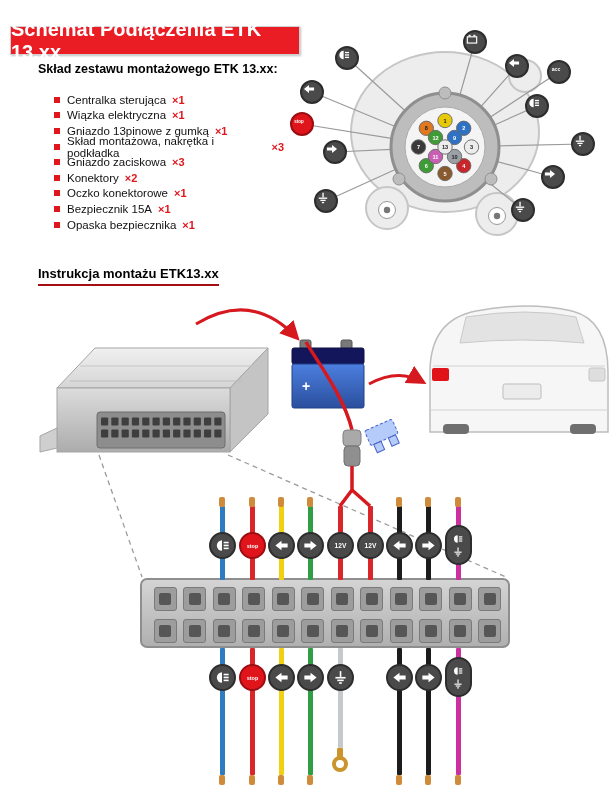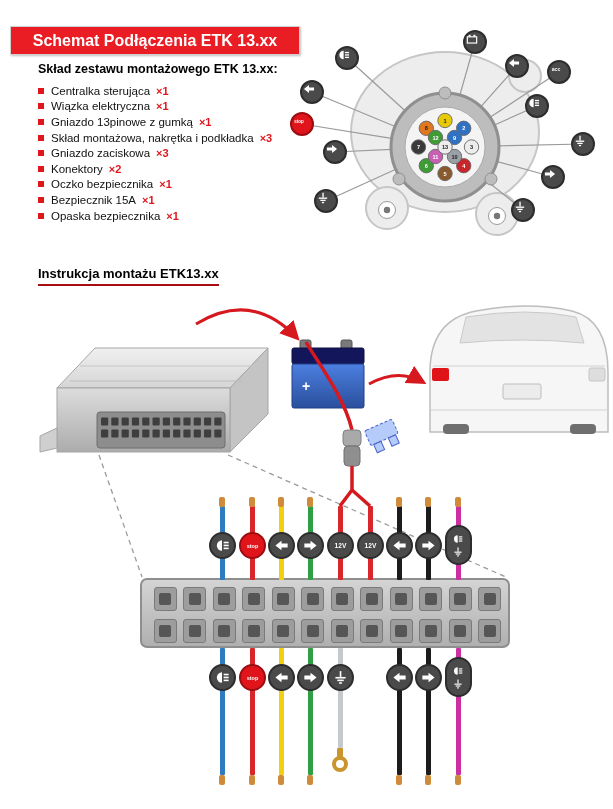--- a/index.html
+++ b/index.html
@@ -1,24 +1,24 @@
 <!DOCTYPE html>
 <html><head>
 <meta charset="utf-8">
 <style>
   html,body{margin:0;padding:0;background:#fff;}
   .page{position:relative;width:613px;height:809px;background:#ffffff;font-family:"Liberation Sans",sans-serif;overflow:hidden;}
 
   .banner{position:absolute;left:10px;top:26px;width:288px;height:27px;background:#ea1d25;color:#fff;
-    display:flex;align-items:center;justify-content:center;font-weight:bold;font-size:16px;
+    display:flex;align-items:center;justify-content:center;font-weight:bold;font-size:20px;
     border:1px solid #d0d0d0;box-shadow:1px 1px 2px rgba(0,0,0,.25);}
 
   .parts{position:absolute;left:38px;top:62px;width:262px;}
   .parts-heading{font-size:12.5px;font-weight:bold;color:#000;margin-bottom:7px;}
-  #parts-list{list-style:none;margin:0;padding:0;}
+  #parts-list{list-style:none;margin:16px;padding:0;}
   .part-item{display:flex;align-items:center;font-size:11.5px;color:#111;height:15.6px;}
   .bullet{width:6px;height:6px;background:#e1161d;margin-right:7px;flex:none;}
   .part-qty{color:#e1161d;font-weight:bold;margin-left:6px;font-size:11px;}
 
   .instr-heading{position:absolute;left:38px;top:266px;font-size:13px;font-weight:bold;color:#000;
     border-bottom:2px solid #a50d12;padding-bottom:3px;}
 
   .socket-diagram{position:absolute;left:285px;top:14px;width:325px;height:245px;z-index:3;}
   .socket-diagram svg{position:absolute;left:0;top:0;}
 
@@ -77,21 +77,21 @@
           <span>Gniazdo zaciskowa</span>
           <span class="part-qty">×3</span>
         </li>
         <li class="part-item">
           <span class="bullet"></span>
           <span>Konektory</span>
           <span class="part-qty">×2</span>
         </li>
         <li class="part-item">
           <span class="bullet"></span>
-          <span>Oczko bezpiecznika</span>
+          <span>Oczko konektorowe</span>
           <span class="part-qty">×1</span>
         </li>
         <li class="part-item">
           <span class="bullet"></span>
           <span>Bezpiecznik 15A</span>
           <span class="part-qty">×1</span>
         </li>
         <li class="part-item">
           <span class="bullet"></span>
           <span>Opaska bezpiecznika</span>

